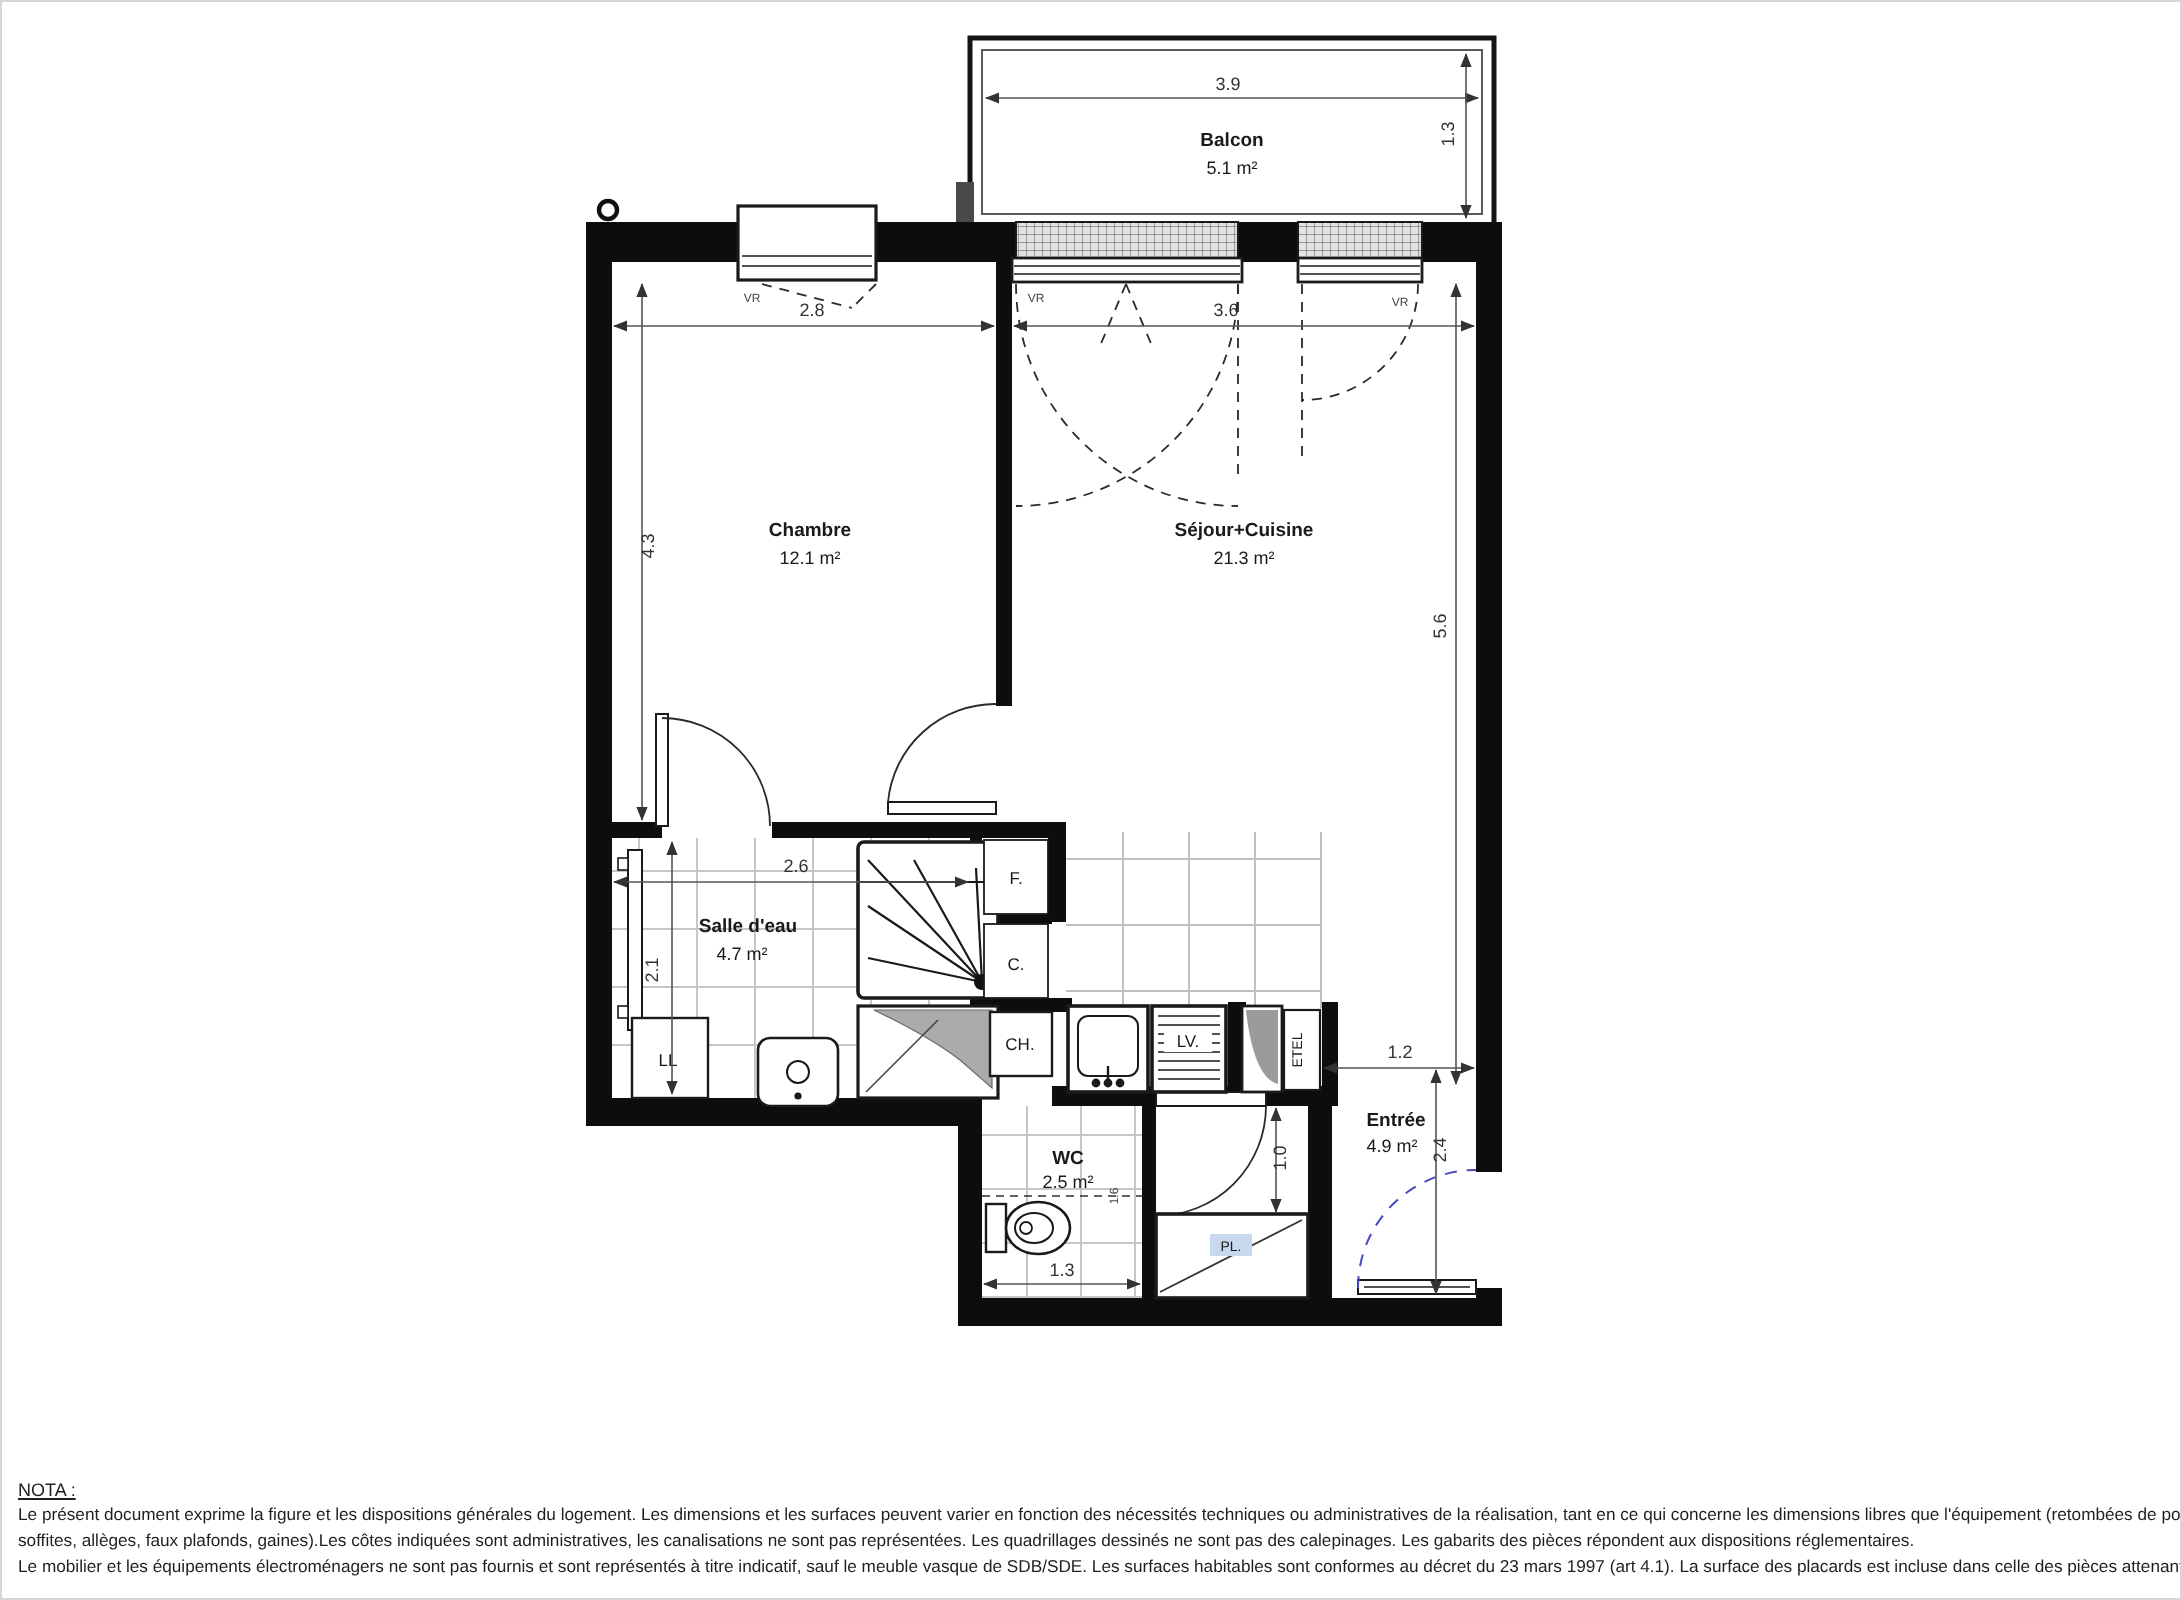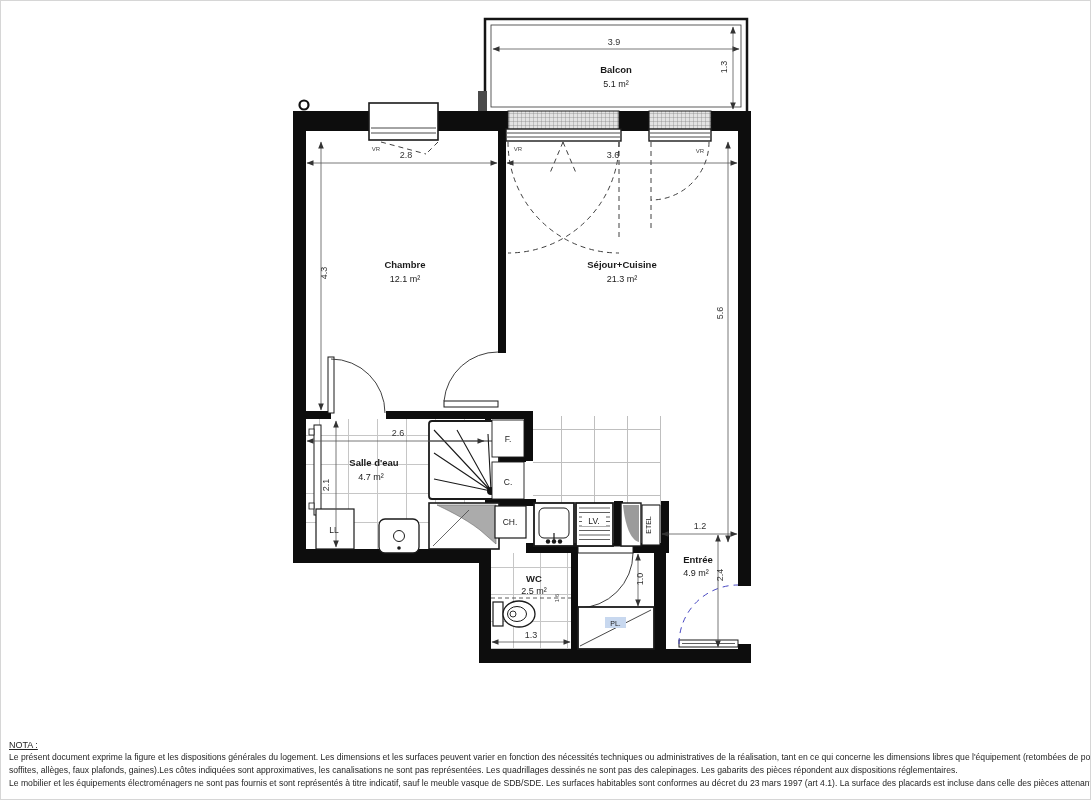--- a/index.html
+++ b/index.html
@@ -219,16 +219,16 @@
     <text class="dim-small" x="375" y="150">VR</text>
     <text class="dim-small" x="517" y="150">VR</text>
     <text class="dim-small" x="699" y="152">VR</text>
   </g>
 </svg>
 
 
 <div id="nota">
   <div class="t">NOTA :</div>
   <div class="l">Le présent document exprime la figure et les dispositions générales du logement. Les dimensions et les surfaces peuvent varier en fonction des nécessités techniques ou administratives de la réalisation, tant en ce qui concerne les dimensions libres que l'équipement (retombées de poutre,</div>
-  <div class="l">soffites, allèges, faux plafonds, gaines).Les côtes indiquées sont approximatives, les canalisations ne sont pas représentées. Les quadrillages dessinés ne sont pas des calepinages. Les gabarits des pièces répondent aux dispositions réglementaires.</div>
+  <div class="l">soffites, allèges, faux plafonds, gaines).Les côtes indiquées sont administratives, les canalisations ne sont pas représentées. Les quadrillages dessinés ne sont pas des calepinages. Les gabarits des pièces répondent aux dispositions réglementaires.</div>
   <div class="l">Le mobilier et les équipements électroménagers ne sont pas fournis et sont représentés à titre indicatif, sauf le meuble vasque de SDB/SDE. Les surfaces habitables sont conformes au décret du 23 mars 1997 (art 4.1). La surface des placards est incluse dans celle des pièces attenantes.</div>
 </div>
 </div>
 
 </body></html>

